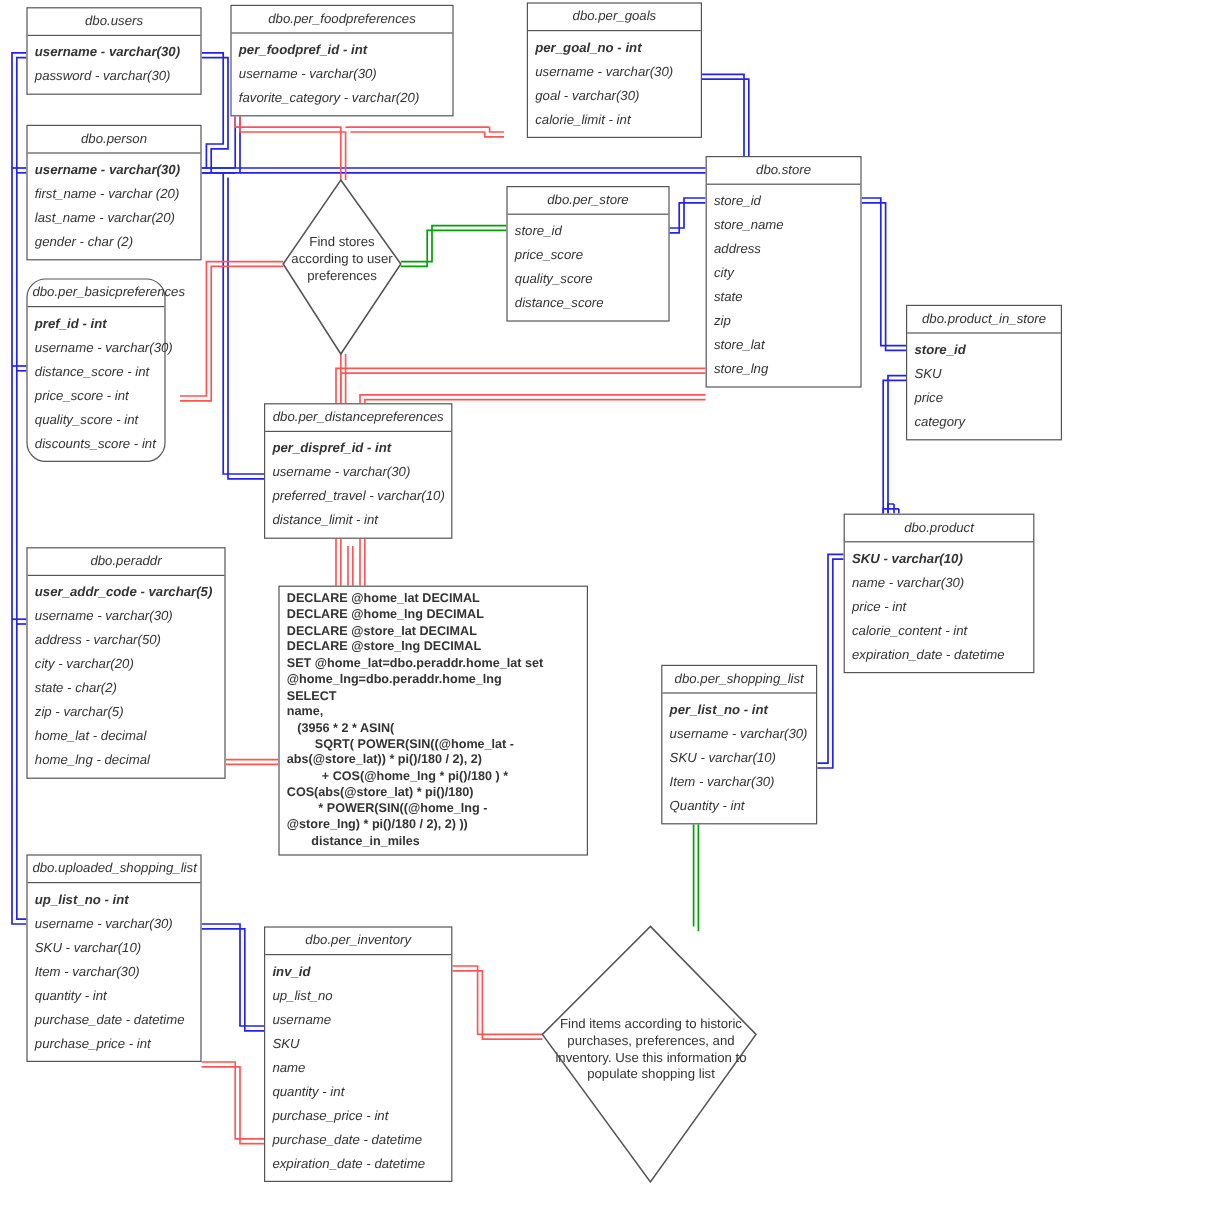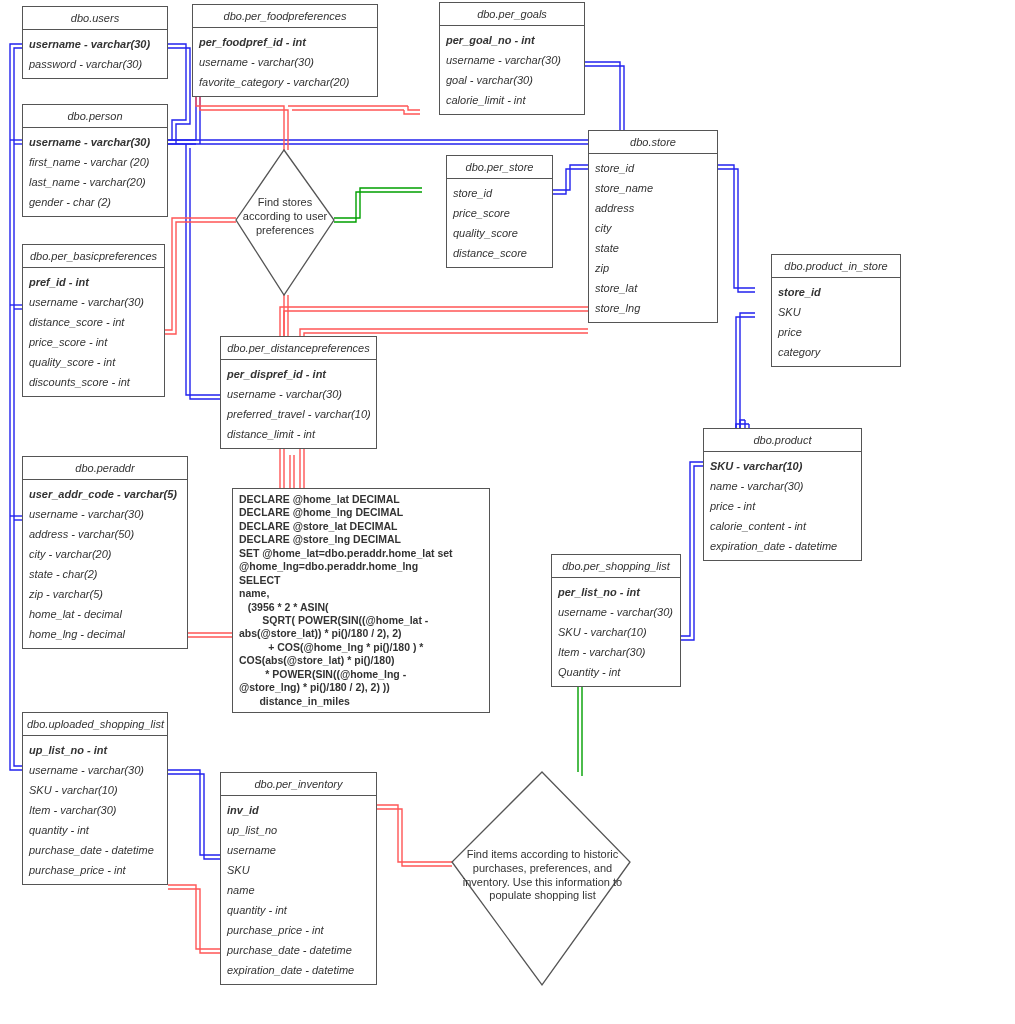--- a/index.html
+++ b/index.html
@@ -163,21 +163,21 @@
   <div class="tbl" style="left:22px;top:104px;width:146px;">
     <div class="hdr">dbo.person</div>
     <div class="body">
       <div class="fld pk">username - varchar(30)</div>
       <div class="fld">first_name - varchar (20)</div>
       <div class="fld">last_name - varchar(20)</div>
       <div class="fld">gender - char (2)</div>
     </div>
   </div>
 
-  <div class="tbl" style="left:446px;top:155px;width:107px;">
+  <div class="tbl" style="left:422px;top:155px;width:136px;">
     <div class="hdr">dbo.per_store</div>
     <div class="body">
       <div class="fld">store_id</div>
       <div class="fld">price_score</div>
       <div class="fld">quality_score</div>
       <div class="fld">distance_score</div>
     </div>
   </div>
 
   <div class="tbl" style="left:588px;top:130px;width:130px;">
@@ -187,31 +187,31 @@
       <div class="fld">store_name</div>
       <div class="fld">address</div>
       <div class="fld">city</div>
       <div class="fld">state</div>
       <div class="fld">zip</div>
       <div class="fld">store_lat</div>
       <div class="fld">store_lng</div>
     </div>
   </div>
 
-  <div class="tbl" style="left:755px;top:254px;width:130px;margin-left:16px;">
+  <div class="tbl" style="left:755px;top:254px;width:130px;">
     <div class="hdr">dbo.product_in_store</div>
     <div class="body">
       <div class="fld pk">store_id</div>
       <div class="fld">SKU</div>
       <div class="fld">price</div>
       <div class="fld">category</div>
     </div>
   </div>
 
-  <div class="tbl" style="left:22px;top:244px;width:143px;">
+  <div class="tbl" style="left:22px;top:232px;width:116px;border-radius:16px;">
     <div class="hdr">dbo.per_basicpreferences</div>
     <div class="body">
       <div class="fld pk">pref_id - int</div>
       <div class="fld">username - varchar(30)</div>
       <div class="fld">distance_score - int</div>
       <div class="fld">price_score - int</div>
       <div class="fld">quality_score - int</div>
       <div class="fld">discounts_score - int</div>
     </div>
   </div>

